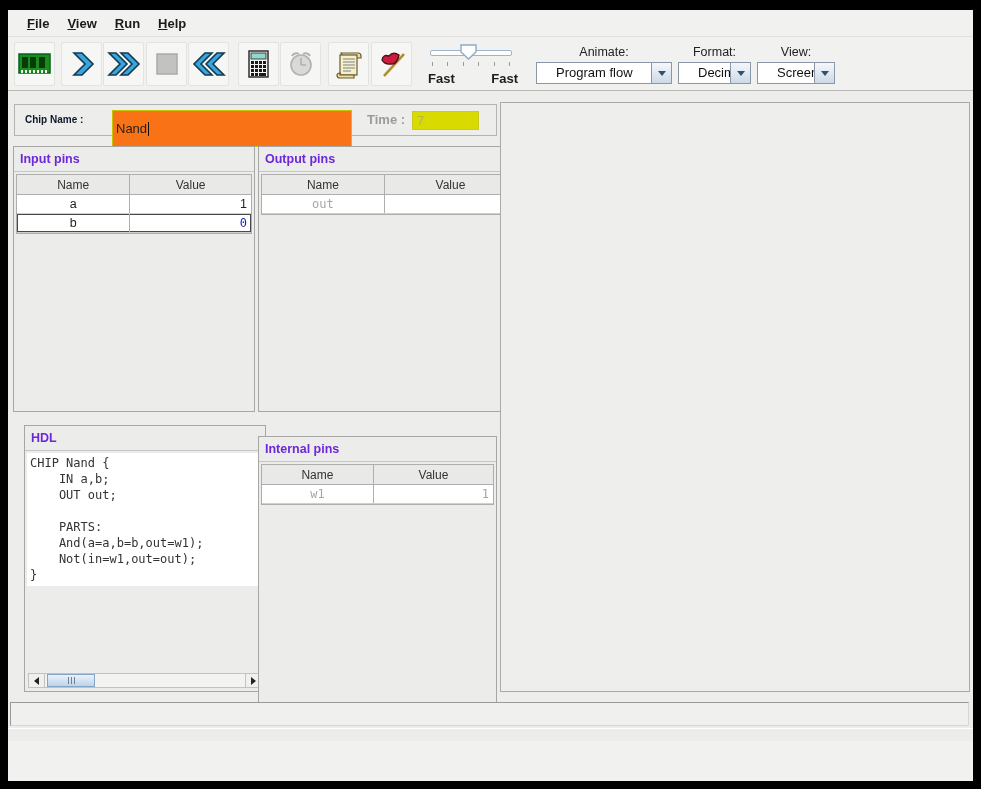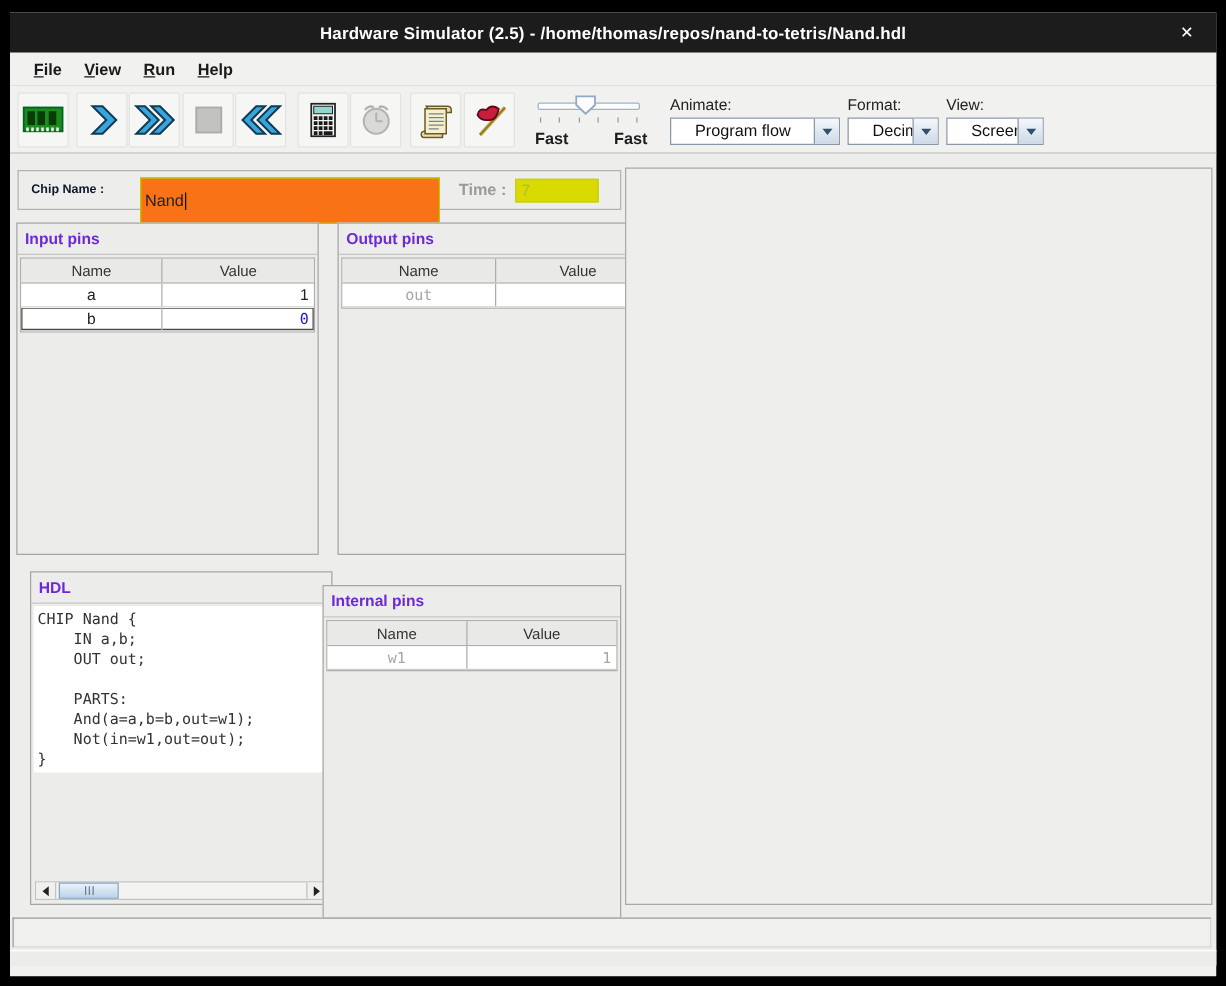--- a/index.html
+++ b/index.html
@@ -25,41 +25,41 @@
   .tbtn{width:41px;height:44px;display:flex;align-items:center;justify-content:center;background:#f6f6f4;border:1px solid #e3e3e0;border-radius:2px;box-sizing:border-box;}
   .tbtn svg{display:block;}
 
   .slidergroup{position:relative;width:86px;height:46px;margin-left:16px;}
   .slider-track{position:absolute;left:2px;right:2px;top:9px;height:4px;background:#fdfdfd;border:1px solid #9fb4cc;border-radius:2px;}
   .slider-thumb{position:absolute;left:32px;top:3px;}
   .slider-ticks{position:absolute;left:4px;right:4px;top:21px;display:flex;justify-content:space-between;}
   .slider-ticks i{width:1px;height:4px;background:#9a9a9a;}
   .slider-labels{position:absolute;left:0;right:-4px;bottom:1px;display:flex;justify-content:space-between;font-size:13px;font-weight:bold;color:#1d1d1d;}
 
-  .combogroup{display:flex;flex-direction:column;align-items:flex-start;margin-left:22px;margin-top:2px;}
+  .combogroup{display:flex;flex-direction:column;align-items:center;margin-left:22px;margin-top:2px;}
   .combogroup .clabel{font-size:12.5px;color:#222;margin-bottom:3px;}
   .combo{display:flex;height:22px;border:1px solid #8a97a8;background:#fff;box-sizing:border-box;align-items:stretch;}
   .combo .cvalue{flex:1;font-size:13px;color:#111;padding:2px 5px 0 19px;white-space:nowrap;overflow:hidden;}
   .combo .carrow{width:19px;background:linear-gradient(#f4f8fb,#ccd9e7);border-left:1px solid #8a97a8;display:flex;align-items:center;justify-content:center;}
   .combo .carrow::after{content:"";border-left:4px solid transparent;border-right:4px solid transparent;border-top:5px solid #30506e;}
 
   
   .content{position:relative;height:649px;background:#ededeb;}
 
   .chipbar{position:absolute;left:6px;top:13px;width:483px;height:32px;border:1px solid #b3b3b1;box-sizing:border-box;}
   .chipbar .cn-label{position:absolute;left:10px;top:0;line-height:30px;font-size:10px;font-weight:bold;color:#0f172a;}
   .chip-input{position:absolute;left:97px;top:5px;width:240px;height:37px;background:#f97316;border:1px solid #c3c500;box-sizing:border-box;font-size:13px;color:#222;padding:1px 3px 1px 3px;display:flex;align-items:center;}
   .caret{display:inline-block;width:1px;height:14px;background:#111;margin-left:1px;}
   .time-label{position:absolute;left:352px;top:0;line-height:30px;font-size:13px;font-weight:bold;color:#9b9b9b;}
   .time-field{position:absolute;left:397px;top:6px;width:67px;height:19px;background:#d8da00;border:1px solid #c9cb20;box-sizing:border-box;font-size:13px;color:#b4b74a;padding:1px 0 0 4px;}
 
   .panel{position:absolute;background:#ececea;border:1px solid #a6a6a4;box-sizing:border-box;}
   .panel-title{height:24px;line-height:24px;padding-left:6px;font-size:12.5px;font-weight:bold;color:#6d28d9;border-bottom:1px solid #c6c6c4;}
   #panel-input   {left:5px;  top:55px;  width:242px;height:266px;}
-  #panel-output  {left:262px;top:55px;  width:262px;height:266px;}
+  #panel-output  {left:250px;top:55px;  width:262px;height:266px;}
   #panel-hdl     {left:16px;  top:334px; width:242px;height:267px;}
   #panel-internal{left:250px;top:345px; width:239px;height:267px;}
   #panel-right   {left:492px;top:11px;  width:470px;height:590px;background:#eeeeec;border:1px solid #aaaaa8;}
 
   .pintable{margin:2px;border:1px solid #aeaeac;}
   .thead{display:flex;height:19px;background:#e9e9e7;border-bottom:1px solid #aeaeac;}
   .thead .cell{font-size:12px;color:#333;display:flex;align-items:center;justify-content:center;}
   .cell-name{width:48%;box-sizing:border-box;}
   .cell-value{width:52%;box-sizing:border-box;border-left:1px solid #aeaeac;}
   .trow{display:flex;height:18px;background:#fff;border-bottom:1px solid #cfcfcd;}
@@ -83,24 +83,20 @@
   .sb-thumb i{width:1px;height:7px;background:#6d7f94;}
 
   .statusfield{position:absolute;left:2px;top:611px;width:959px;height:24px;background:#f0f0ee;border:1px solid #9a9a98;border-bottom-color:#d6d6d4;border-right-color:#d6d6d4;box-sizing:border-box;}
   .bottomstrip{position:absolute;left:0;right:0;top:637px;height:12px;background:#ececea;border-top:1px solid #fff;}
 </style>
 </head>
 <body>
 
 <div id="window">
 
-  <div class="titlebar">
-    <span class="title">Hardware Simulator (2.5) - /home/thomas/repos/nand-to-tetris/Nand.hdl</span>
-    <span class="close">✕</span>
-  </div>
 
   <div class="menubar">
     <span class="menuitem"><u>F</u>ile</span>
     <span class="menuitem"><u>V</u>iew</span>
     <span class="menuitem"><u>R</u>un</span>
     <span class="menuitem"><u>H</u>elp</span>
   </div>
 
   <div class="toolbar">
 

